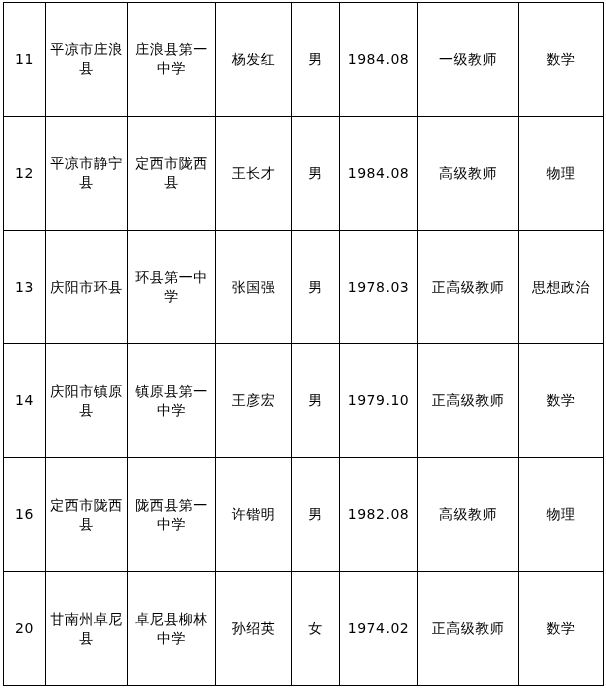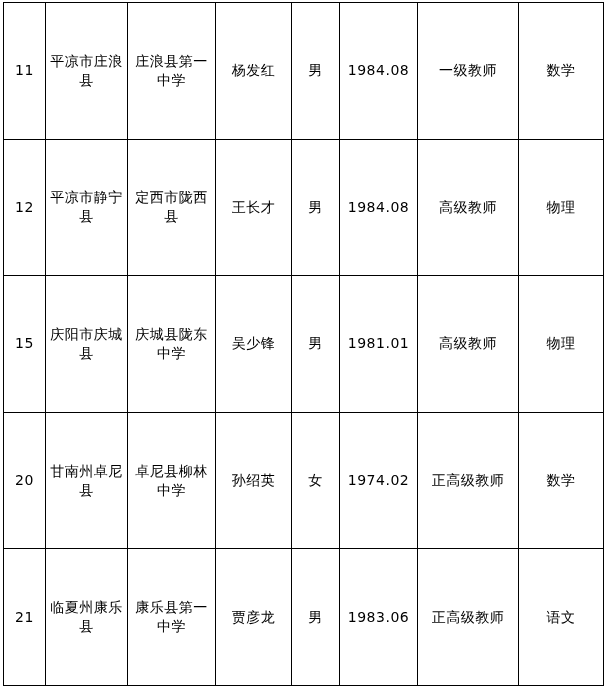--- a/index.html
+++ b/index.html
@@ -86,44 +86,54 @@
           <td class="index">12</td>
           <td>平凉市静宁县</td>
           <td>定西市陇西县</td>
           <td>王长才</td>
           <td>男</td>
           <td class="birth">1984.08</td>
           <td>高级教师</td>
           <td>物理</td>
         </tr>
         <tr>
-          <td class="index">15</td>
-          <td>庆阳市庆城县</td>
-          <td>庆城县陇东中学</td>
-          <td>吴少锋</td>
+          <td class="index">13</td>
+          <td>庆阳市环县</td>
+          <td>环县第一中学</td>
+          <td>张国强</td>
           <td>男</td>
-          <td class="birth">1981.01</td>
+          <td class="birth">1978.03</td>
+          <td>正高级教师</td>
+          <td>思想政治</td>
+        </tr>
+        <tr>
+          <td class="index">14</td>
+          <td>庆阳市镇原县</td>
+          <td>镇原县第一中学</td>
+          <td>王彦宏</td>
+          <td>男</td>
+          <td class="birth">1979.10</td>
+          <td>正高级教师</td>
+          <td>数学</td>
+        </tr>
+        <tr>
+          <td class="index">16</td>
+          <td>定西市陇西县</td>
+          <td>陇西县第一中学</td>
+          <td>许锴明</td>
+          <td>男</td>
+          <td class="birth">1982.08</td>
           <td>高级教师</td>
           <td>物理</td>
         </tr>
         <tr>
           <td class="index">20</td>
           <td>甘南州卓尼县</td>
           <td>卓尼县柳林中学</td>
           <td>孙绍英</td>
           <td>女</td>
           <td class="birth">1974.02</td>
           <td>正高级教师</td>
           <td>数学</td>
         </tr>
-        <tr>
-          <td class="index">21</td>
-          <td>临夏州康乐县</td>
-          <td>康乐县第一中学</td>
-          <td>贾彦龙</td>
-          <td>男</td>
-          <td class="birth">1983.06</td>
-          <td>正高级教师</td>
-          <td>语文</td>
-        </tr>
       </tbody>
   </table>
 </div>
 
 </body></html>

